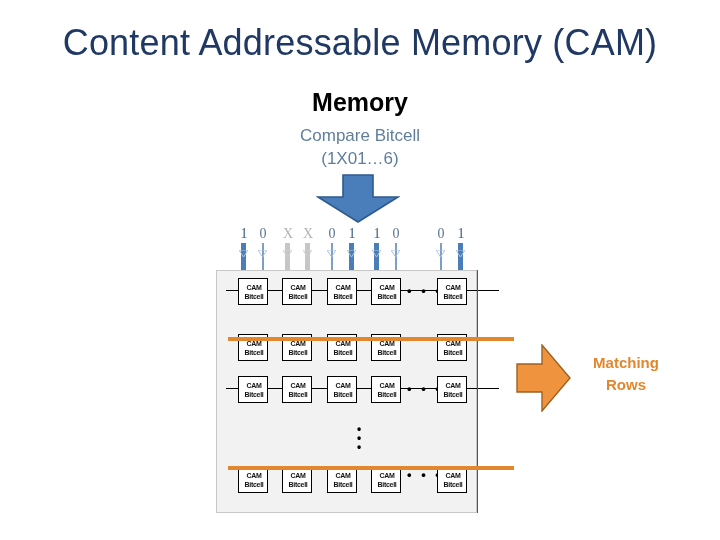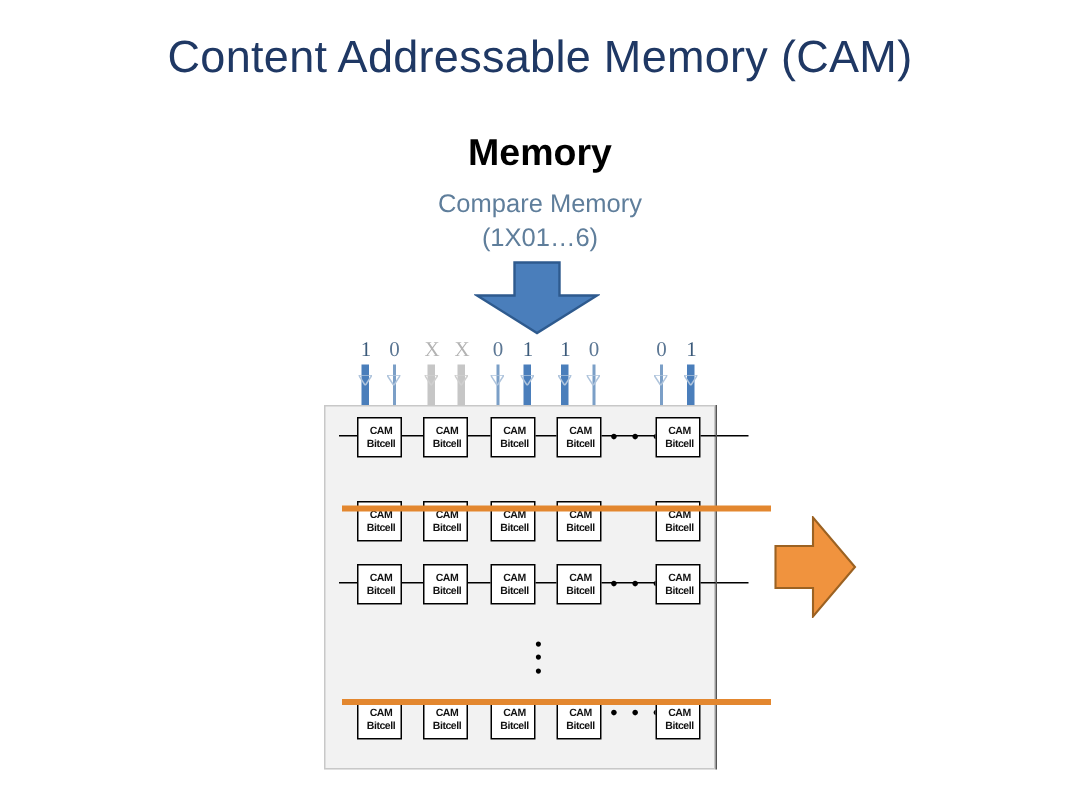--- a/index.html
+++ b/index.html
@@ -9,21 +9,21 @@
     font-family:"Liberation Sans", sans-serif;
     overflow:hidden;
     position:relative;
   }
 
   
   #slide-title{
     position:absolute;
     left:0;top:22px;width:720px;
     text-align:center;
-    font-size:30px;
+    font-size:36px;
     color:#1F3864;
     letter-spacing:0.2px;
     white-space:nowrap;
   }
 
   
   #compare-heading{
     position:absolute;
     left:0;top:88px;width:720px;
     text-align:center;
@@ -190,21 +190,21 @@
     width:1px;
     background:#555555;
   }
 </style>
 </head>
 <body>
 
 <div id="slide-title">Content Addressable Memory (CAM)</div>
 
 <div id="compare-heading">Memory</div>
-<div id="compare-pattern-label">Compare Memory</div>
+<div id="compare-pattern-label">Compare Bitcell</div>
 <div id="compare-pattern-value">(1X01…6)</div>
 
 <svg id="down-arrow" viewBox="0 0 84 50" xmlns="http://www.w3.org/2000/svg">
   <polygon points="27,1 57,1 57,23 82,23 42,48 2,23 27,23" fill="#4A7EBB" stroke="#2E5A8E" stroke-width="1.6" stroke-linejoin="miter"></polygon>
 </svg>
 
 <div class="bit-label one" style="left:237px;">1</div>
 <div class="bit-label zero" style="left:256px;">0</div>
 <div class="bitline strong" style="left:241px;height:269px;"></div>
 <div class="bitline weak" style="left:262px;height:269px;"></div>
@@ -357,13 +357,15 @@
   <div class="l2">Bitcell</div>
 </div>
 
 <div class="match-line" style="top:337px;"></div>
 <div class="match-line" style="top:466px;"></div>
 
 <svg id="matching-arrow" viewBox="0 0 56 68" xmlns="http://www.w3.org/2000/svg">
   <polygon points="1,20 26,20 26,1 54,34 26,67 26,48 1,48" fill="#F0933E" stroke="#9C6222" stroke-width="1.4" stroke-linejoin="miter"></polygon>
 </svg>
 <div id="matching-rows-label">
+  <span>Matching</span>
+  <span>Rows</span>
 </div>
 
 </body></html>

